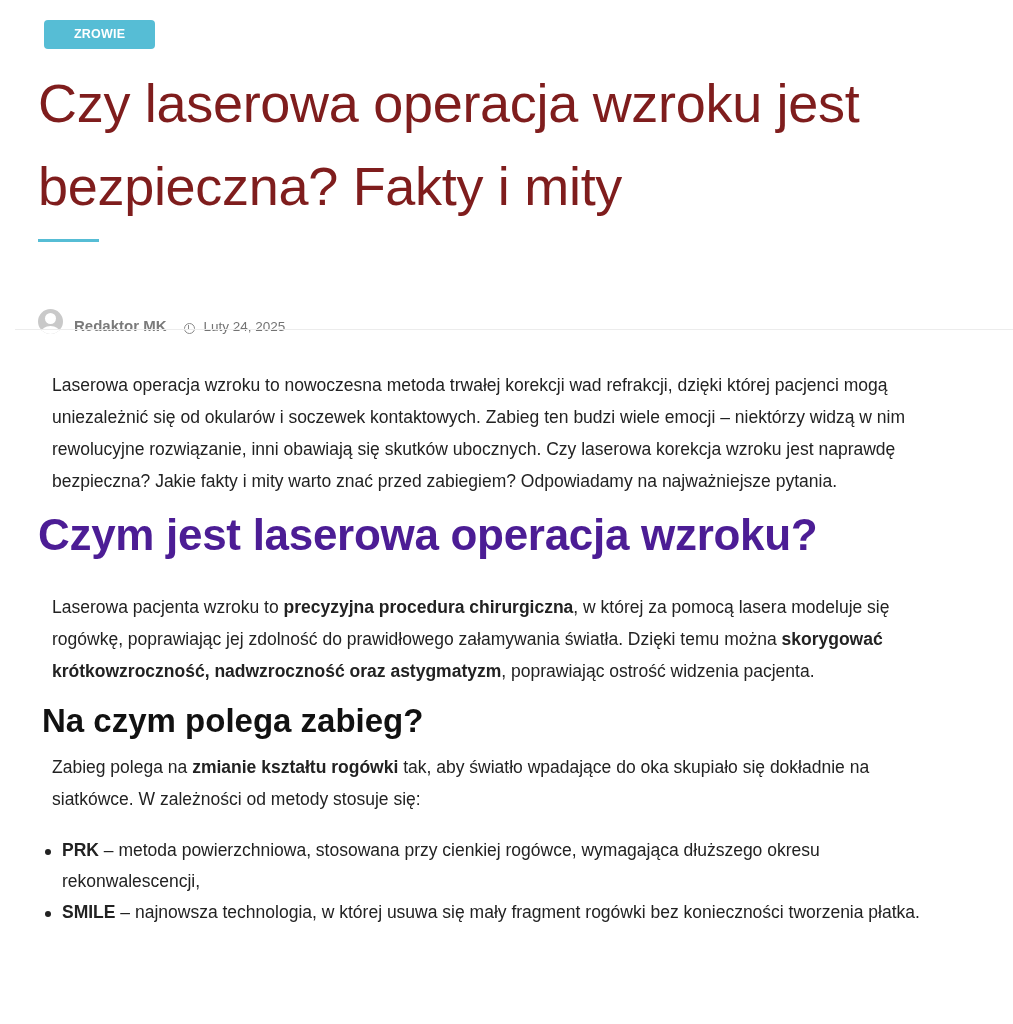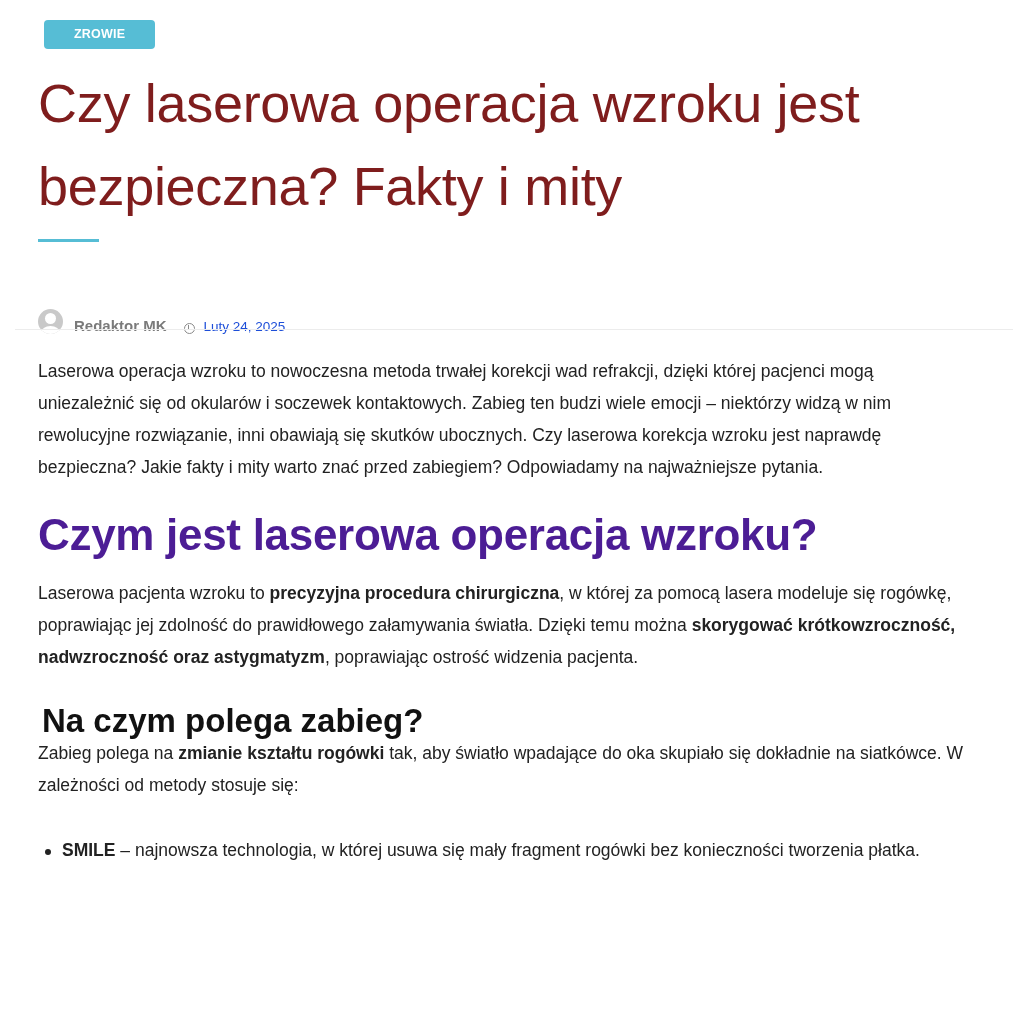--- a/index.html
+++ b/index.html
@@ -7,24 +7,24 @@
   .badge { position: absolute; left: 44px; top: 20px; height: 29px; padding: 0 30px; background: #56bdd5; color: #fff; border-radius: 4px; font-size: 12.5px; font-weight: bold; line-height: 29px; letter-spacing: 0.2px; }
   .title { position: absolute; left: 38px; top: 62px; width: 960px; margin: 0; font-size: 54px; line-height: 83px; font-weight: normal; color: #7f1d1d; letter-spacing: -0.3px; }
   .title-rule { position: absolute; left: 38px; top: 239px; width: 61px; height: 3px; background: #56bdd5; }
   .meta { position: absolute; left: 38px; top: 268px; height: 26px; display: flex; align-items: flex-end; margin-top: 40px; }
   .avatar { width: 25px; height: 25px; border-radius: 50%; background: #c9c9c9; position: relative; overflow: hidden; }
   .avatar::before { content: ""; position: absolute; left: 7px; top: 4px; width: 11px; height: 11px; border-radius: 50%; background: #fff; }
   .avatar::after { content: ""; position: absolute; left: 3px; top: 17px; width: 19px; height: 14px; border-radius: 50%; background: #fff; }
   .author { margin-left: 11px; font-size: 15px; font-weight: bold; color: #7a7a7a; }
   .clock { margin-left: 17px; width: 9px; height: 9px; border: 1.5px solid #8a8a8a; border-radius: 50%; position: relative; }
   .clock::after { content: ""; position: absolute; left: 3px; top: 1px; width: 2px; height: 4px; border-left: 1.5px solid #8a8a8a; border-bottom: 1.5px solid #8a8a8a; }
-  .date { margin-left: 9px; font-size: 13.5px; color: #1d4ed8; }
+  .date { margin-left: 9px; font-size: 13.5px; color: #737373; }
   .divider { position: absolute; left: 15px; top: 329px; width: 998px; height: 1px; background: #ececec; }
   .content { position: absolute; left: 38px; top: 355px; width: 930px; }
-  .content p { margin: 0; font-size: 17.5px; line-height: 32px; color: #222; }
+  .content p { margin: 14px; font-size: 17.5px; line-height: 32px; color: #222; }
   .content b { font-weight: bold; }
   .h2 { margin: 0; font-size: 44px; font-weight: bold; line-height: 54px; color: #4c1d95; letter-spacing: -0.3px; }
   .h3 { margin: 4px; font-size: 33px; font-weight: bold; line-height: 44px; color: #111; }
   .p1 { position: absolute; top: 0; }
   .h2 { position: absolute; top: 153px; }
   .p2 { position: absolute; top: 222px; }
   .h3 { position: absolute; top: 340px; }
   .p3 { position: absolute; top: 382px; }
   ul.methods { position: absolute; top: 480px; left: 0; margin: 0; padding: 0 0 0 24px; list-style: none; }
   ul.methods li { position: relative; font-size: 17.5px; line-height: 31px; color: #222; padding-bottom: 0; width: 900px; }
@@ -53,15 +53,16 @@
 
   <h2 class="h2">Czym jest laserowa operacja wzroku?</h2>
 
   <p class="p2"><span>Laserowa pacjenta wzroku to </span><b>precyzyjna procedura chirurgiczna</b><span>, w której za pomocą lasera modeluje się rogówkę, poprawiając jej zdolność do prawidłowego załamywania światła. Dzięki temu można </span><b>skorygować krótkowzroczność, nadwzroczność oraz astygmatyzm</b><span>, poprawiając ostrość widzenia pacjenta.</span></p>
 
   <h3 class="h3">Na czym polega zabieg?</h3>
 
   <p class="p3"><span>Zabieg polega na </span><b>zmianie kształtu rogówki</b><span> tak, aby światło wpadające do oka skupiało się dokładnie na siatkówce. W zależności od metody stosuje się:</span></p>
 
   <ul class="methods">
+    <li><b>PRK</b><span> – metoda powierzchniowa, stosowana przy cienkiej rogówce, wymagająca dłuższego okresu rekonwalescencji,</span></li>
     <li><b>SMILE</b><span> – najnowsza technologia, w której usuwa się mały fragment rogówki bez konieczności tworzenia płatka.</span></li>
   </ul>
 </div>
 
 </body></html>

